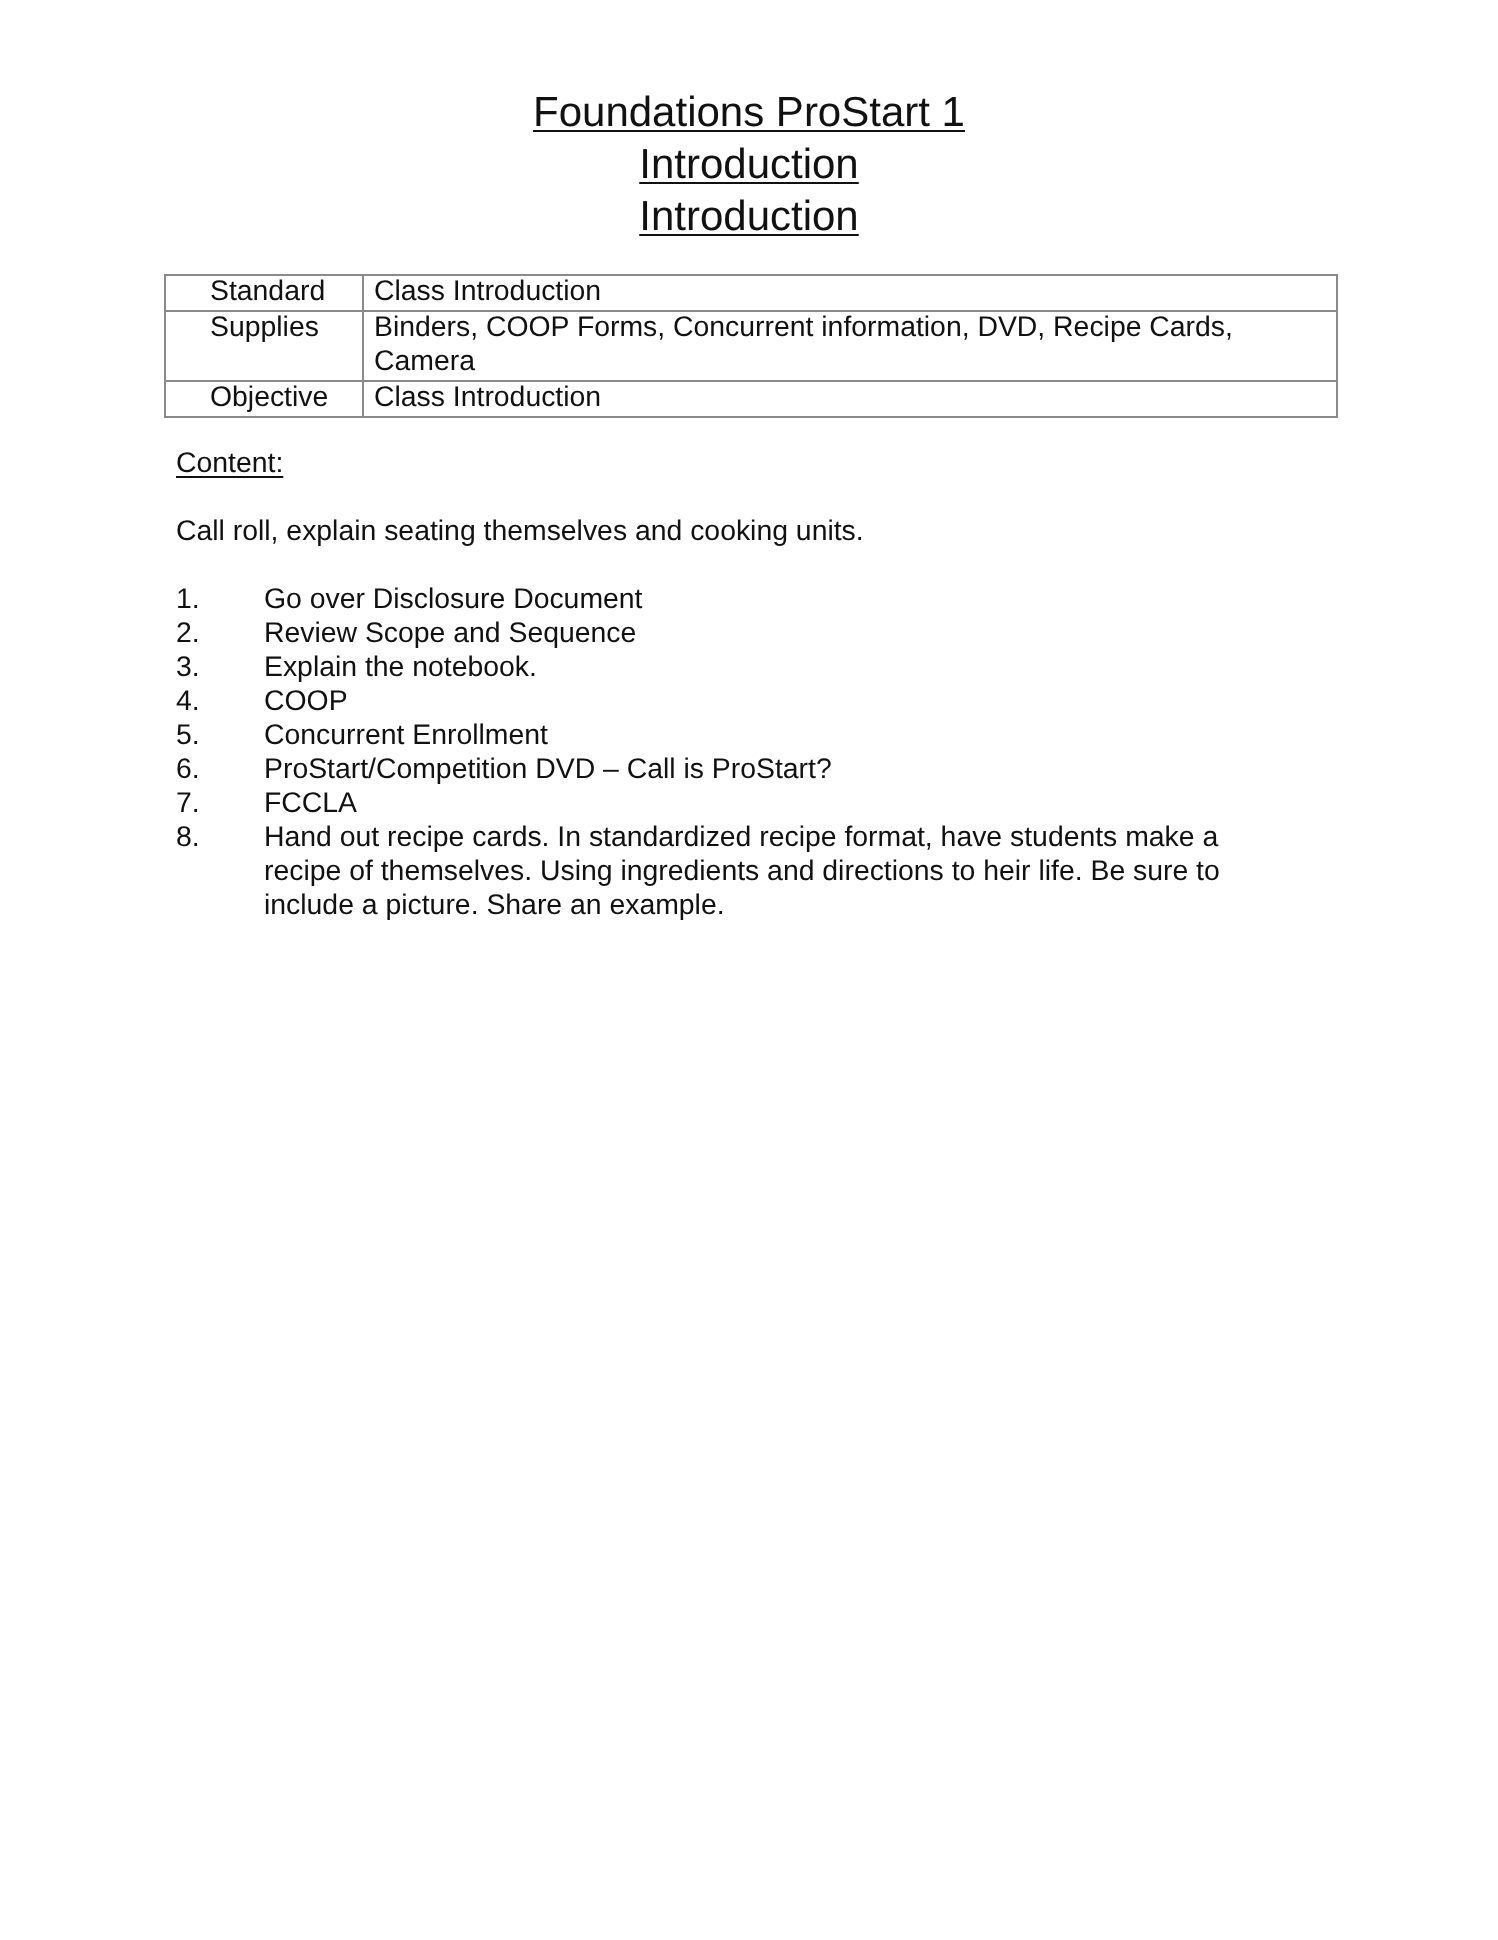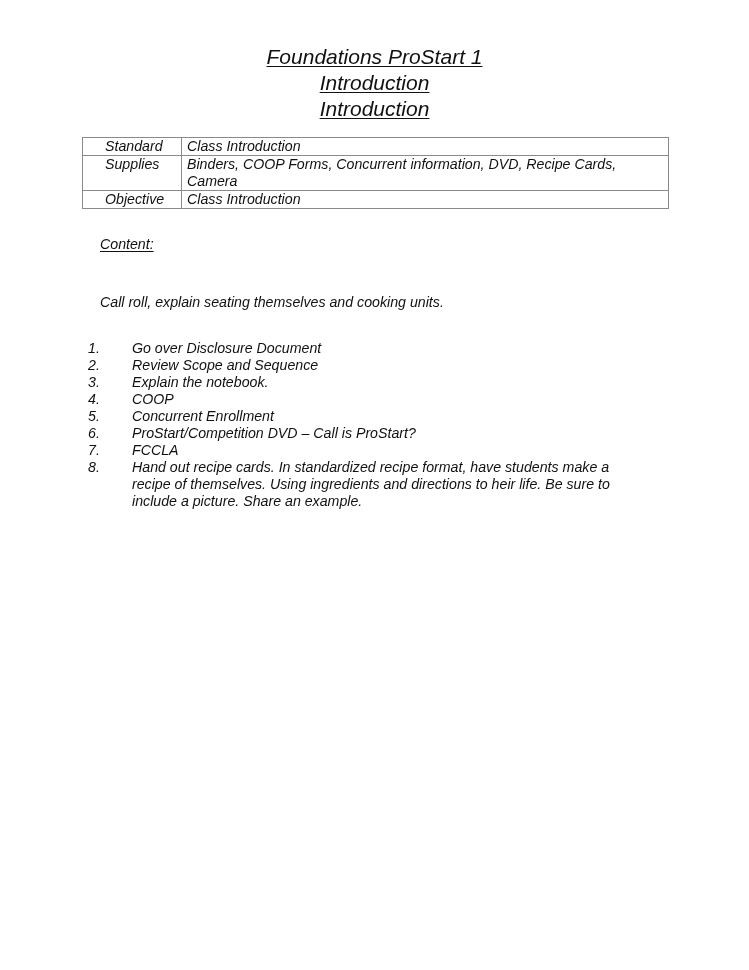--- a/index.html
+++ b/index.html
@@ -14,21 +14,20 @@
       overflow: hidden;
       font-family: "Liberation Sans", sans-serif;
       color: #111111;
     }
     .page {
       position: absolute;
       left: 0;
       top: 0;
       width: 749px;
       height: 970px;
-      font-style: italic;
     }
     .title-block {
       position: absolute;
       top: 44px;
       left: 0;
       width: 749px;
       text-align: center;
       font-size: 21px;
       line-height: 26px;
     }
@@ -61,21 +60,21 @@
     }
     .content {
       position: absolute;
       top: 224px;
       left: 88px;
       width: 560px;
       font-size: 14.2px;
       line-height: 17px;
     }
     .content p {
-      margin: 12px;
+      margin: 0;
     }
     .content .gap {
       height: 17px;
     }
     .u {
       text-decoration: underline;
       text-underline-offset: 2px;
       text-decoration-thickness: 1px;
     }
     ol.steps {

